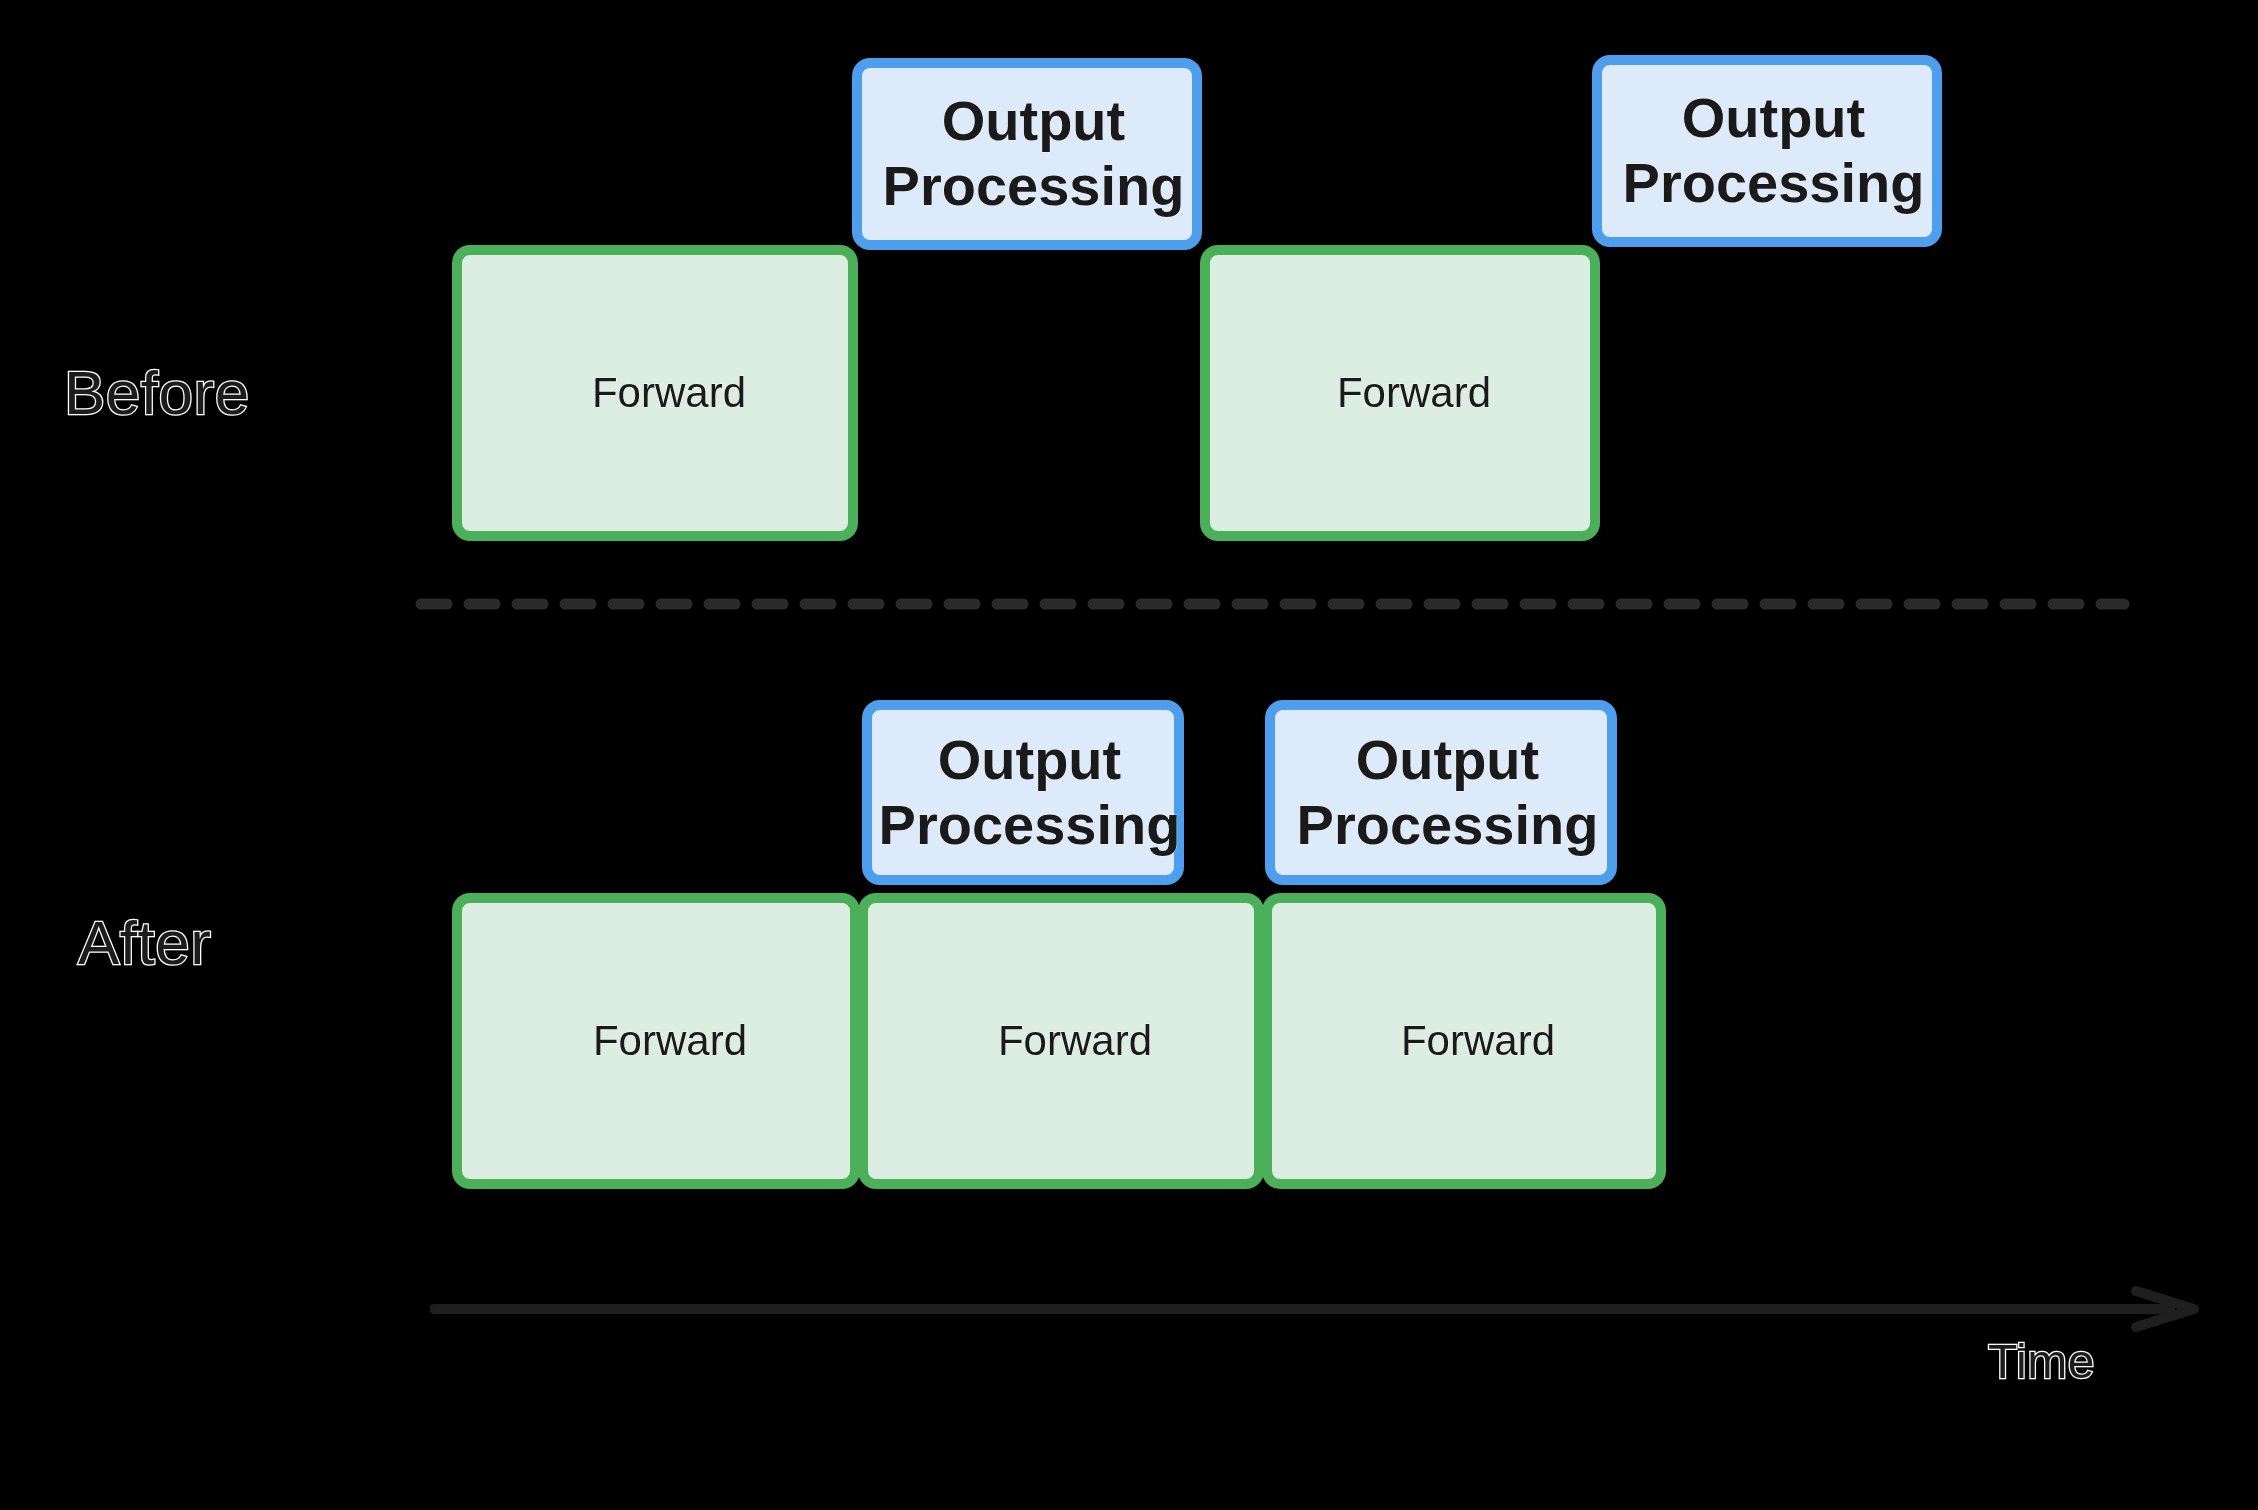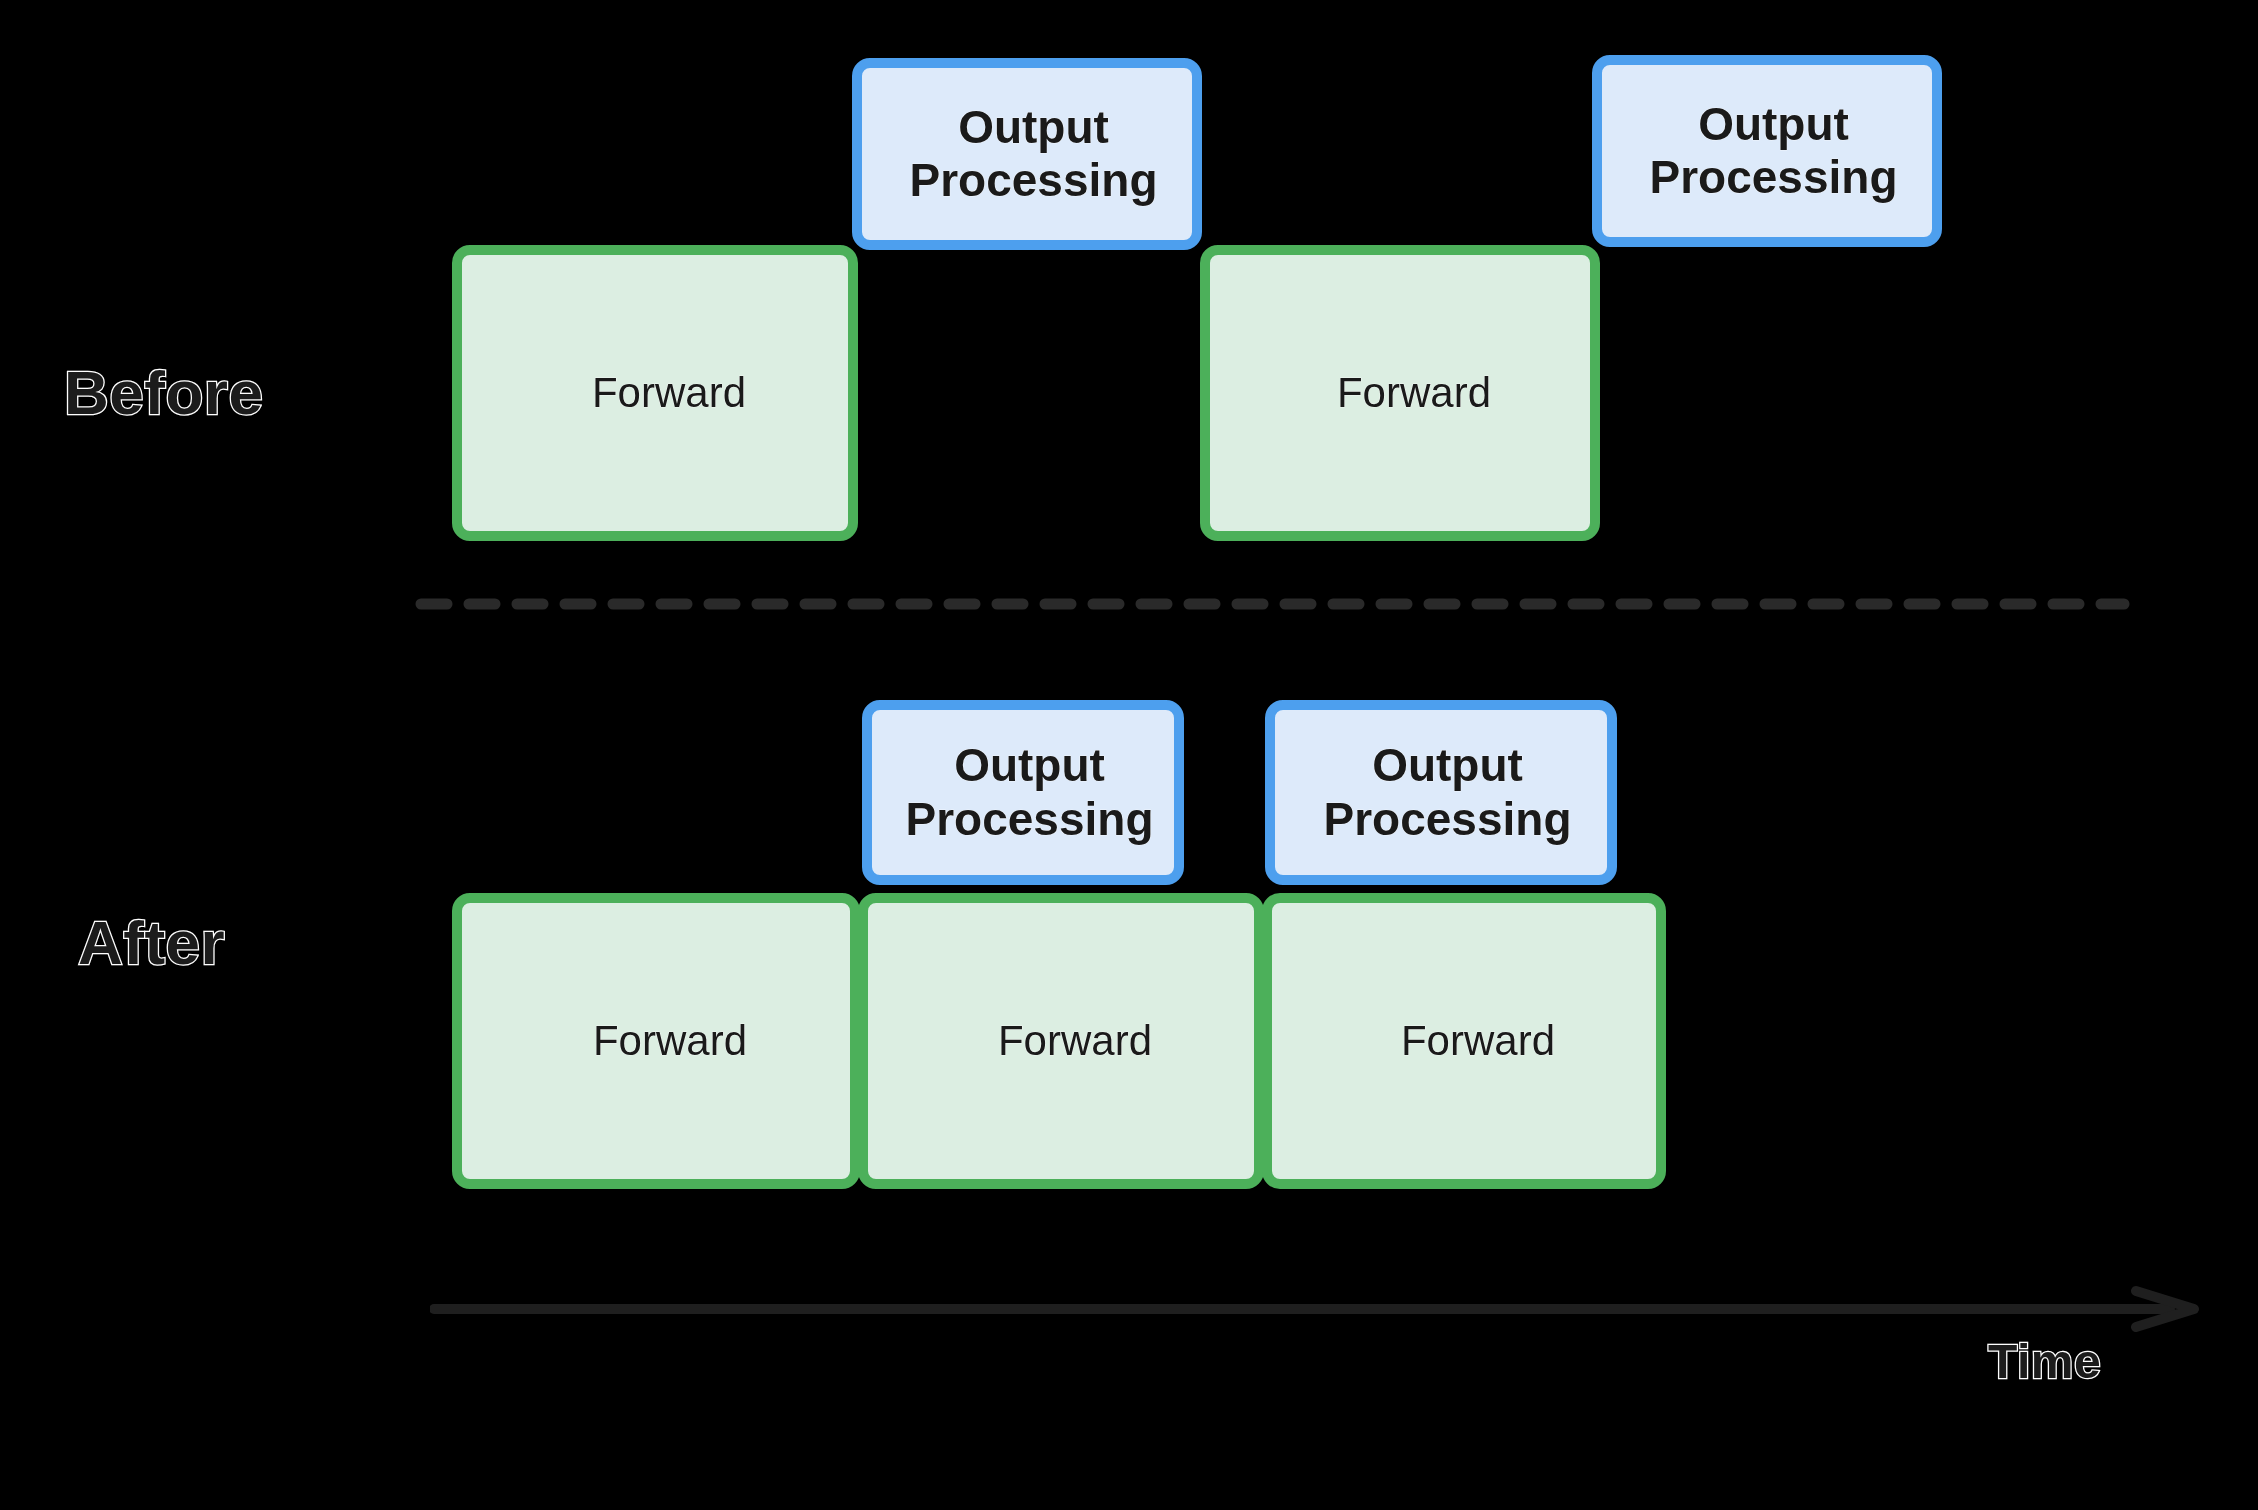--- a/index.html
+++ b/index.html
@@ -14,21 +14,21 @@
     height: 1510px;
     background: #000000;
     overflow: hidden;
     font-family: "Liberation Sans", "DejaVu Sans", sans-serif;
   }
 
   
   .row-label {
     position: absolute;
     font-size: 62px;
-    font-weight: bold;
+    font-weight: normal;
     letter-spacing: 0.5px;
     color: #1c1c1c;
     -webkit-text-stroke: 2.5px #ffffff;
     paint-order: stroke fill;
     white-space: nowrap;
     line-height: 1;
   }
   #label-before { left: 64px;  top: 362px; }
   #label-after  { left: 78px;  top: 912px; }
   #label-time   { left: 1988px; top: 1338px; font-size: 48px; }
@@ -59,21 +59,21 @@
     font-size: 42px;
     font-weight: normal;
     margin-left: 28px;
   }
 
   .block.output {
     background: #ddeafa;
     border: 10px solid #4d9fee;
   }
   .block.output .block-text {
-    font-size: 46px;
+    font-size: 56px;
     font-weight: bold;
     margin-left: 13px;
   }
 
   
   #before-forward-1 { left: 452px;  top: 245px; width: 406px; height: 296px; }
   #before-forward-2 { left: 1200px; top: 245px; width: 400px; height: 296px; }
   #before-output-1  { left: 852px;  top: 58px;  width: 350px; height: 192px; z-index: 3; }
   #before-output-2  { left: 1592px; top: 55px;  width: 350px; height: 192px; z-index: 3; }
 

